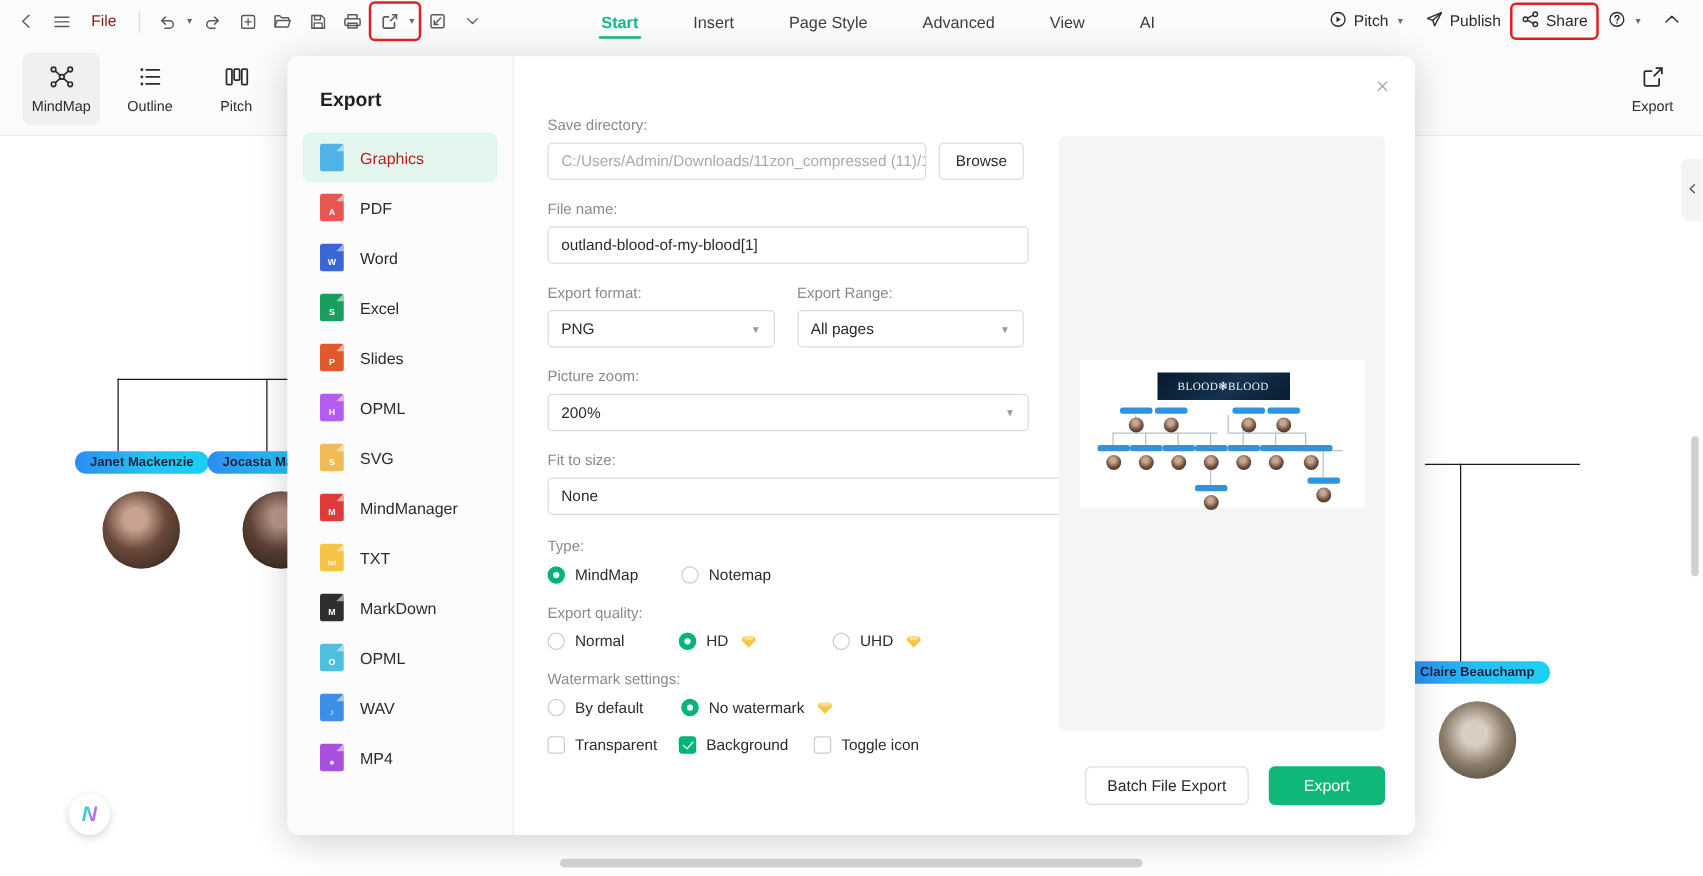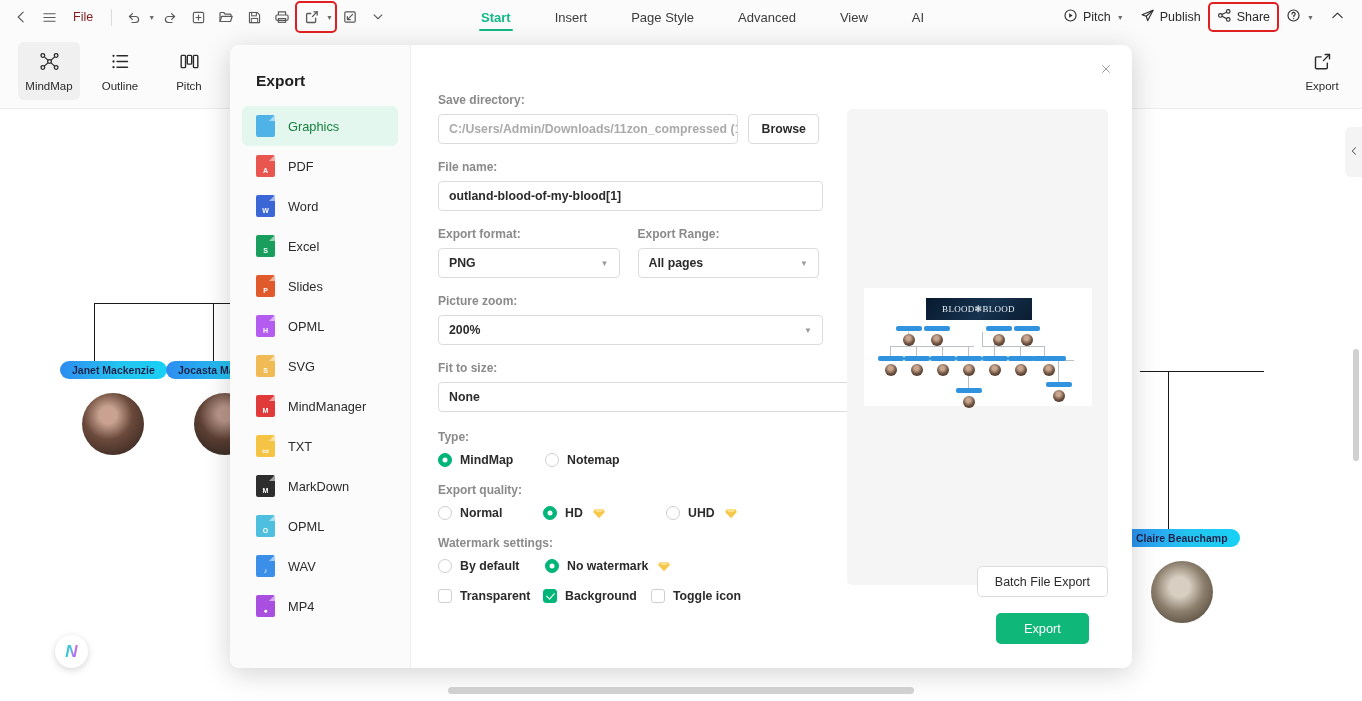--- a/index.html
+++ b/index.html
@@ -136,34 +136,34 @@
     padding: 27px 0 0 0; flex-shrink: 0;
   }
   .dlg-title {
     font-size: 15.5px; font-weight: bold; color: #1f1f1f; padding: 0 0 16px 26px;
   }
   .fmt-item {
     display: flex; align-items: center; gap: 13px; height: 40px;
     margin: 0 12px; padding-left: 14px; border-radius: 6px; cursor: pointer;
     font-size: 12.8px; color: #2b2b2b;
   }
-  .fmt-item.sel { background: #e4f7ef; color: #15803d; }
+  .fmt-item.sel { background: #e4f7ef; color: #b91c1c; }
   .fi {
     width: 19px; height: 22px; border-radius: 2px; flex-shrink: 0;
     position: relative; display: flex; align-items: flex-end; justify-content: center;
     font-size: 7px; color: #fff; font-weight: bold; padding-bottom: 3px;
   }
   .fi::after {
     content: ""; position: absolute; right: 0; top: 0;
     border-width: 0 0 6px 6px; border-style: solid;
     border-color: transparent transparent rgba(255,255,255,.55) transparent;
   }
 
   .dlg-main { flex: 1; padding: 48px 0 0 0; position: relative; display: flex; }
-  .form-col { width: 408px; padding-left: 27px; font-weight: bold; }
+  .form-col { width: 408px; padding-left: 27px; }
   .fld-label { font-size: 12px; color: #8a8a8a; margin-bottom: 7px; }
   .fld-row { display: flex; gap: 10px; align-items: center; }
   .inp {
     height: 30px; border: 1px solid #dcdcdc; border-radius: 4px;
     padding: 0 10px; font-size: 12.3px; color: #2b2b2b;
     display: flex; align-items: center; background: #fff; cursor: text;
     white-space: nowrap; overflow: hidden;
   }
   .inp.muted { color: #aaaaaa; }
   .btn-browse {
@@ -233,21 +233,21 @@
   .pv-pill.w { width: 34px; }
   .pv-av {
     width: 12px; height: 12px; border-radius: 50%; margin: 3px auto 0;
     background: radial-gradient(circle at 45% 35%, #c8a68f 0 20%, #6e513f 55%, #2a2019 100%);
   }
   .pv-line { position: absolute; background: #b9c0c6; }
   .pv-line.v { width: 1px; }
   .pv-line.h { height: 1px; }
 
   .dlg-actions {
-    position: absolute; right: 24px; bottom: 24px; display: flex; gap: 16px; align-items: center; flex-direction: column;
+    position: absolute; right: 24px; bottom: 24px; display: flex; gap: 16px; align-items: center;
   }
   .btn-ghost {
     height: 31px; padding: 0 17px; border: 1px solid #dcdcdc; border-radius: 5px;
     background: #fff; font-size: 12.5px; color: #2b2b2b; cursor: pointer;
     display: flex; align-items: center; justify-content: center;
   }
   .btn-primary {
     height: 31px; padding: 0 28px; border: none; border-radius: 5px;
     background: #0fb878; font-size: 12.8px; color: #fff; cursor: pointer;
     display: flex; align-items: center; justify-content: center;

